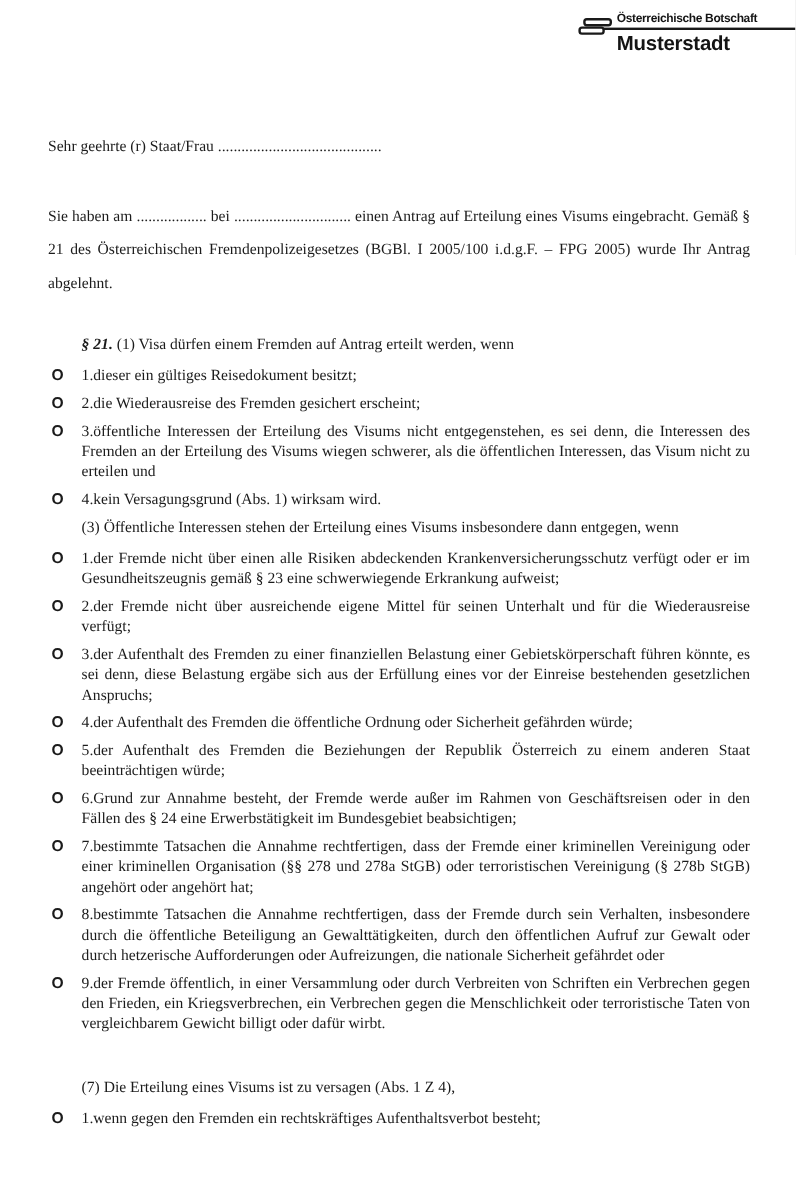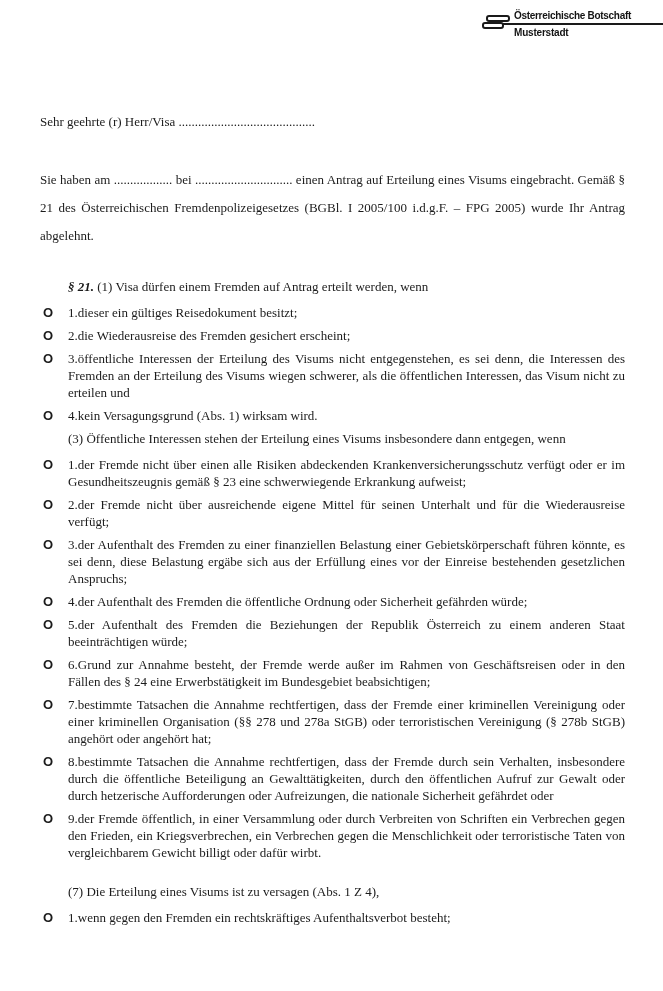--- a/index.html
+++ b/index.html
@@ -55,21 +55,21 @@
     white-space: nowrap;
   }
   .lh-rule {
     margin-left: 14px;
     margin-top: 2px;
     border-top: 2.5px solid #1a1a1a;
   }
   .org-city {
     margin-left: 30px;
     margin-top: 2px;
-    font-size: 10px;
+    font-size: 17px;
     letter-spacing: -0.2px;
   }
 
   
   .content {
     padding: 112px 38px 0 40px;
     font-size: 13px;
   }
   .salutation {
     line-height: 20px;
@@ -103,40 +103,40 @@
     font-weight: bold;
     font-size: 13px;
     line-height: 17px;
     cursor: pointer;
   }
   .item-text {
     flex: 1;
     line-height: 17px;
     text-align: justify;
   }
-  .law-heading.gap-before { margin-top: 22px; }
+  .law-heading.gap-before { margin-top: 36px; }
 </style>
 </head>
 <body>
 
 <div class="page">
 
   <header class="letterhead">
     <span class="flag">
       <span class="bar upper"></span>
       <span class="bar lower"></span>
     </span>
     <div class="org-name">Österreichische Botschaft</div>
     <div class="lh-rule"></div>
     <div class="org-city">Musterstadt</div>
   </header>
 
   <main class="content">
 
-    <p class="salutation">Sehr geehrte (r) Herr/Visa ..........................................</p>
+    <p class="salutation">Sehr geehrte (r) Staat/Frau ..........................................</p>
 
     <p class="para">Sie haben am .................. bei .............................. einen Antrag auf Erteilung eines Visums eingebracht. Gemäß § 21 des Österreichischen Fremdenpolizeigesetzes (BGBl. I 2005/100 i.d.g.F. – FPG 2005) wurde Ihr Antrag abgelehnt.</p>
 
 
     <section>
       <p class="law-heading"><span class="lead">§ 21.</span> <span>(1) Visa dürfen einem Fremden auf Antrag erteilt werden, wenn</span></p>
 
       <div class="law-item">
         <span class="marker">O</span>
         <span class="item-text">1.dieser ein gültiges Reisedokument besitzt;</span>

